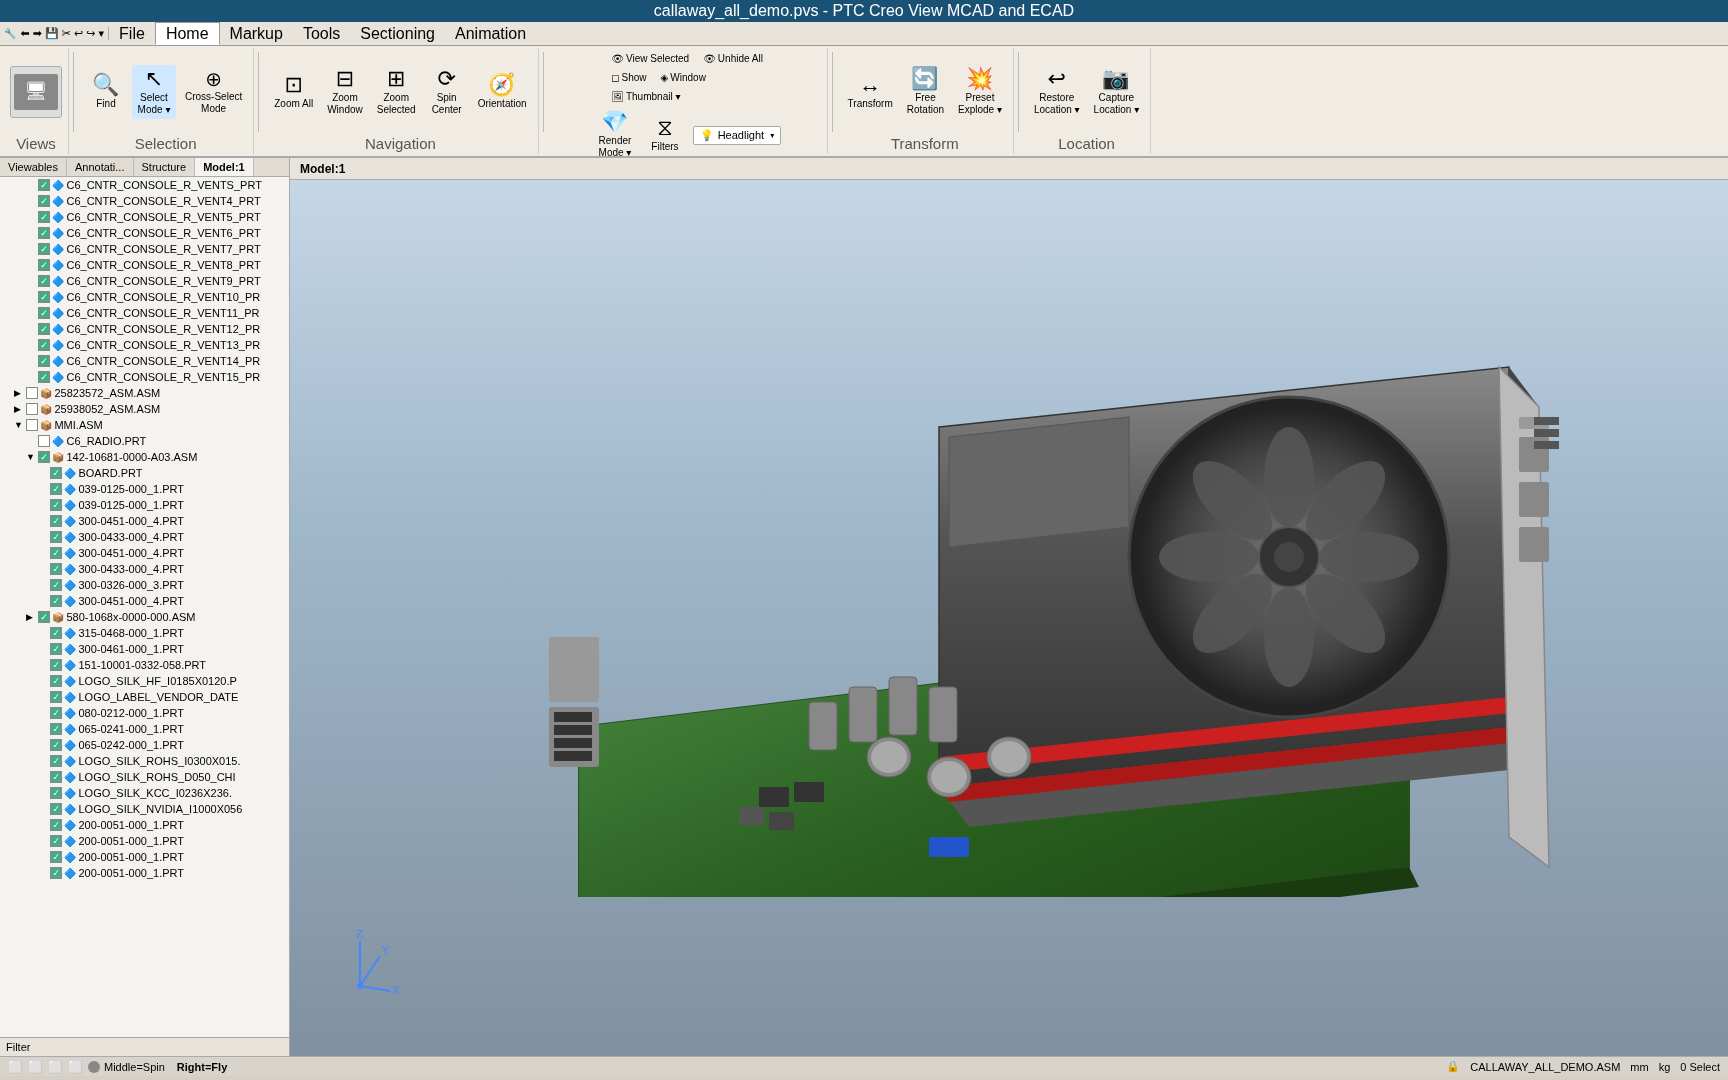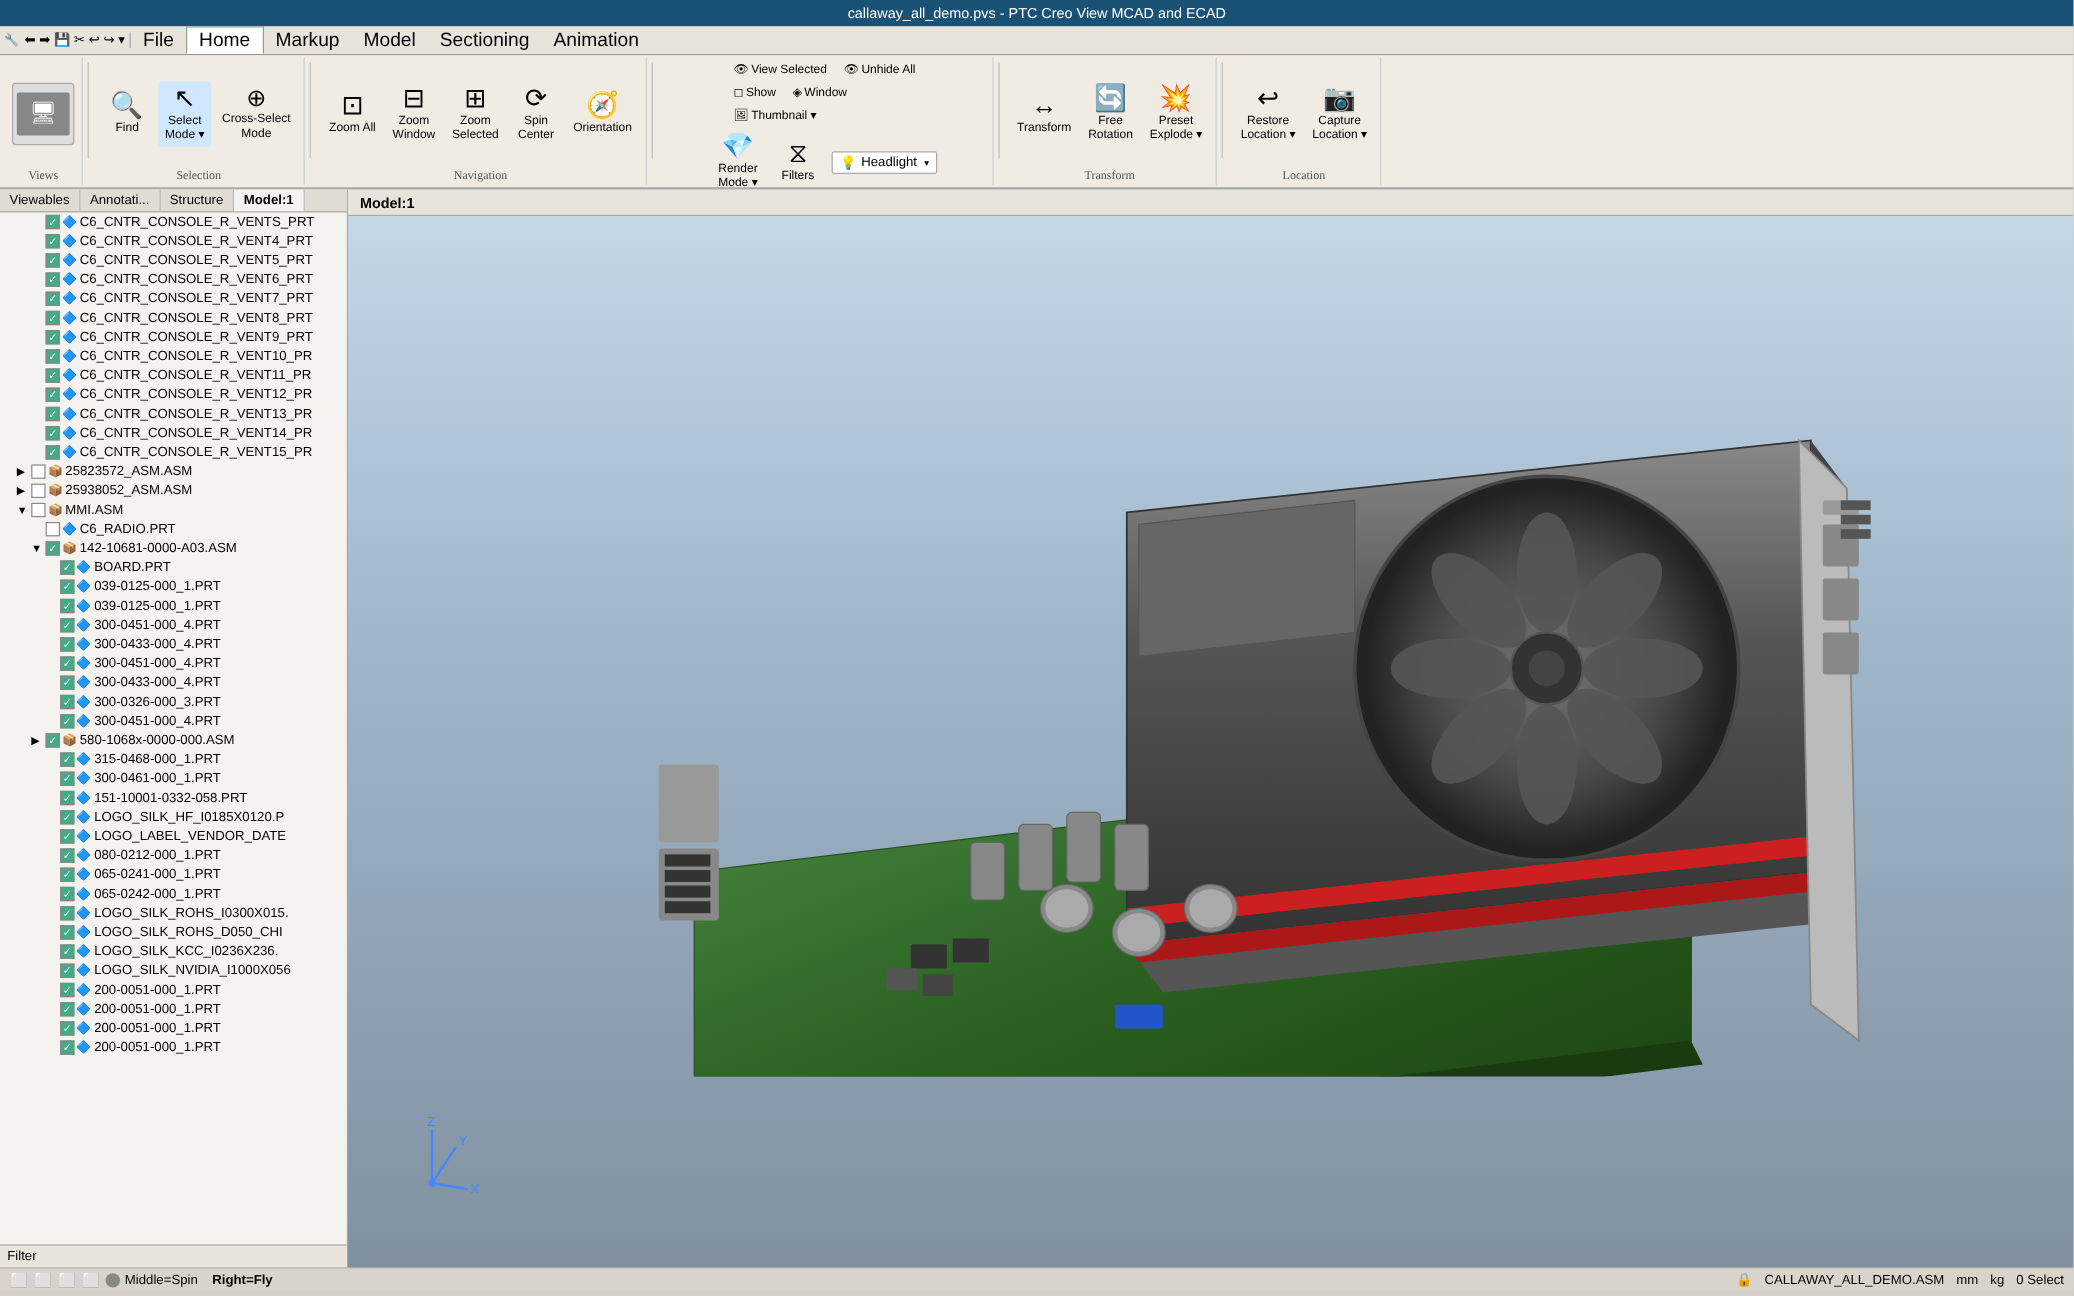--- a/index.html
+++ b/index.html
@@ -1,20 +1,20 @@
 <!DOCTYPE html>
 <html><head>
   <meta charset="utf-8">
   <style>
     * { margin: 0; padding: 0; box-sizing: border-box; }
     body { width: 1728px; height: 1080px; overflow: hidden; font-family: 'Segoe UI', Arial, sans-serif; font-size: 11px; background: #d4d0c8; color: #000; }
 
     
     #titlebar {
-      height: 22px; background: #1a5276; display: flex; align-items: center; justify-content: center; color: white; font-size: 12px;
+      height: 22px; background: #1a5276; display: flex; align-items: center; justify-content: center; color: white; font-size: 16px;
     }
 
     
     #menubar {
       height: 24px; background: #e8e4dc; display: flex; align-items: center; border-bottom: 1px solid #999;
     }
     #menubar .menu-item {
       padding: 2px 10px; font-size: 16px; cursor: pointer; height: 100%; display: flex; align-items: center;
     }
     #menubar .menu-item.active { background: #fff; border: 1px solid #999; border-bottom: 1px solid #fff; }
@@ -26,21 +26,21 @@
     #ribbon-content {
       display: flex; align-items: stretch; padding: 2px 4px; gap: 2px; height: 110px;
     }
     .ribbon-group {
       display: flex; flex-direction: column; align-items: center; border-right: 1px solid #ccc; padding: 2px 6px; min-width: 60px;
     }
     .ribbon-group-items {
       display: flex; align-items: center; gap: 4px; flex: 1;
     }
     .ribbon-group-label {
-      font-size: 10px; color: #555; margin-top: 2px; text-align: right; font-family: Liberation Serif, serif;
+      font-size: 15px; color: #555; margin-top: 2px; text-align: right;
     }
     .ribbon-btn {
       display: flex; flex-direction: column; align-items: center; justify-content: center; cursor: pointer; padding: 3px 5px; border-radius: 3px; min-width: 44px; font-size: 10px; text-align: center; line-height: 1.2;
     }
     .ribbon-btn-icon {
       font-size: 22px; line-height: 1; margin-bottom: 2px;
     }
     .ribbon-btn-small {
       min-width: 32px; font-size: 10px;
     }
@@ -128,21 +128,21 @@
 </div>
 
 <div id="menubar">
   <div style="display:flex;align-items:center;padding:0 4px;border-right:1px solid #aaa;">
     <span style="font-size:10px;">🔧</span>
     <span style="font-size:11px;margin-left:4px;">⬅ ➡ 💾 ✂ ↩ ↪ ▾</span>
   </div>
   <div class="menu-item">File</div>
   <div class="menu-item active">Home</div>
   <div class="menu-item">Markup</div>
-  <div class="menu-item">Model</div>
+  <div class="menu-item">Tools</div>
   <div class="menu-item">Sectioning</div>
   <div class="menu-item">Animation</div>
 </div>
 
 <div id="ribbon">
   <div id="ribbon-content">
 
     <div class="ribbon-group">
       <div class="ribbon-group-items">
         <div class="ribbon-btn" style="width:52px;height:52px;background:#ddd;border:1px solid #aaa;flex-direction:column;justify-content:center;">

